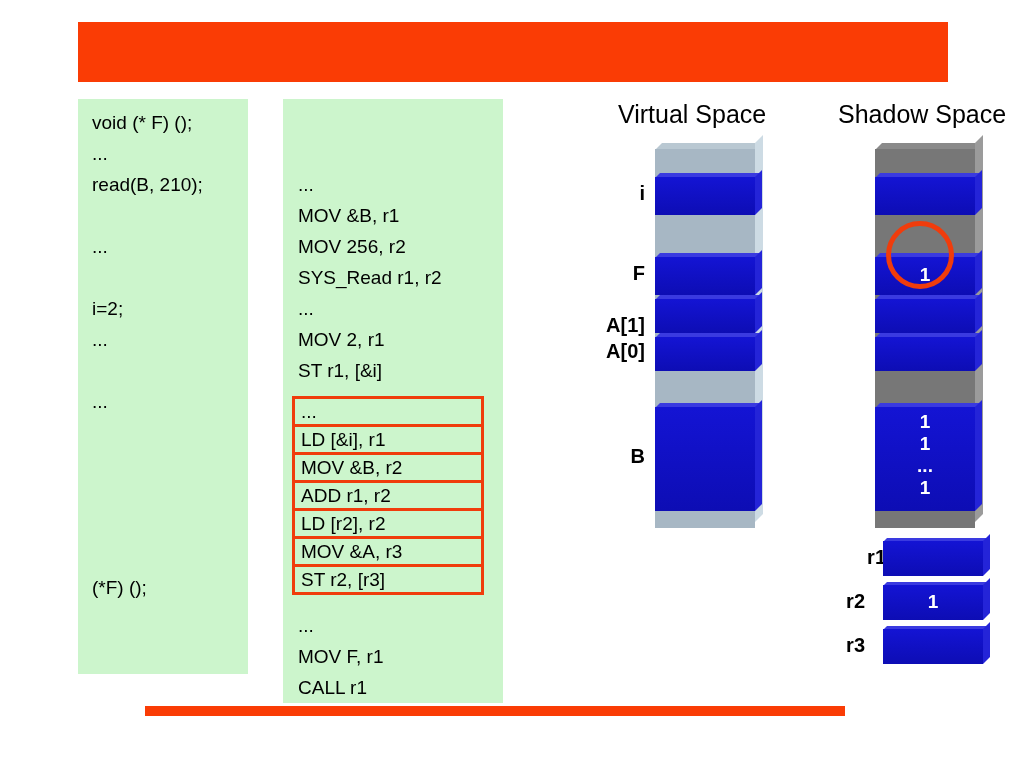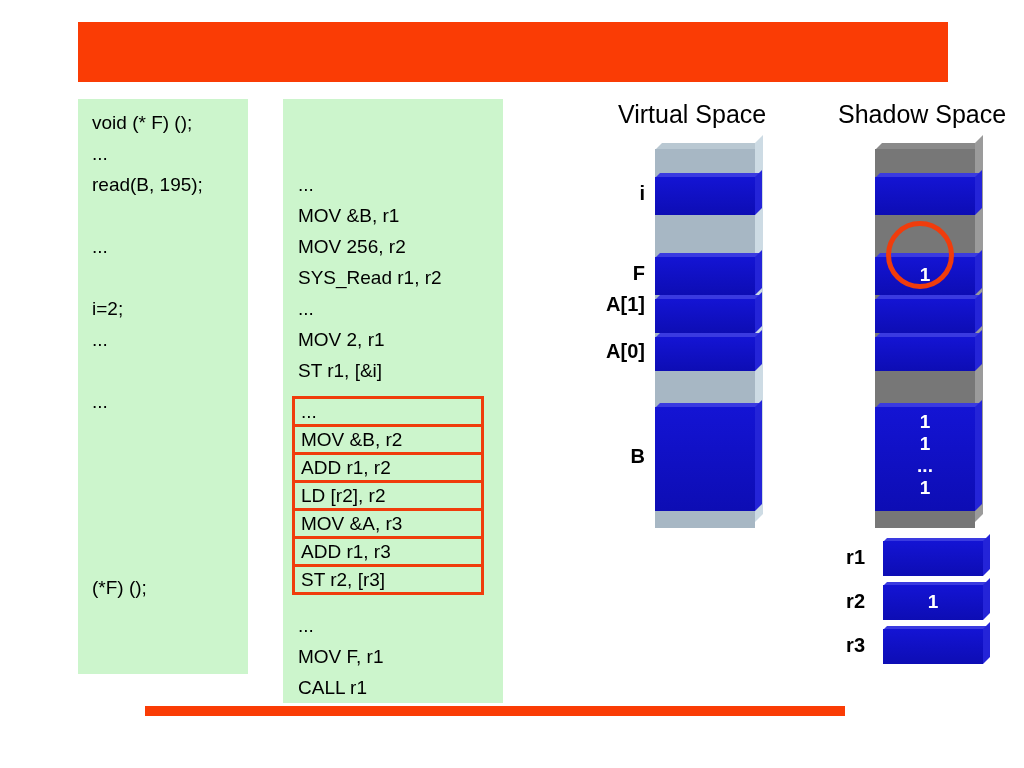--- a/index.html
+++ b/index.html
@@ -230,21 +230,21 @@
   .reg-cell .cell-value { top: 9px; }
 </style>
 </head>
 <body>
 
 <div class="top-banner"></div>
 
 <div class="code-panel panel-c" id="panel-c">
     <div class="code-line">void (* F) ();</div>
     <div class="code-line">...</div>
-    <div class="code-line">read(B, 195);</div>
+    <div class="code-line">read(B, 210);</div>
     <div class="code-line blank">&nbsp;</div>
     <div class="code-line">...</div>
     <div class="code-line blank">&nbsp;</div>
     <div class="code-line">i=2;</div>
     <div class="code-line">...</div>
     <div class="code-line blank">&nbsp;</div>
     <div class="code-line">...</div>
     <div class="code-line blank">&nbsp;</div>
     <div class="code-line blank">&nbsp;</div>
     <div class="code-line blank">&nbsp;</div>
@@ -264,25 +264,25 @@
     <div class="code-line">MOV 2, r1</div>
     <div class="code-line">ST r1, [&amp;i]</div>
     <div style="height: 224px;"></div>
     <div class="code-line">...</div>
     <div class="code-line">MOV F, r1</div>
     <div class="code-line">CALL r1</div>
   </div>
 
 <div class="boxed-group" id="boxed-group">
     <div class="boxed-line">...</div>
+    <div class="boxed-line">LD [&amp;i], r1</div>
     <div class="boxed-line">MOV &amp;B, r2</div>
     <div class="boxed-line">ADD r1, r2</div>
     <div class="boxed-line">LD [r2], r2</div>
     <div class="boxed-line">MOV &amp;A, r3</div>
-    <div class="boxed-line">ADD r1, r3</div>
     <div class="boxed-line">ST r2, [r3]</div>
   </div>
 
 <div class="col-title title-virtual">Virtual Space</div>
 <div class="col-title title-shadow">Shadow Space</div>
 
 <div class="stack stack-virtual virt" id="stack-virtual">
   <div class="slab">
     <div class="slab-top"></div>
     <div class="slab-side"></div>
@@ -351,21 +351,21 @@
         <span class="v">1</span>
         <span class="v">...</span>
         <span class="v">1</span>
       </div>
     </div>
   </div>
 
 <div class="highlight-circle"></div>
 
 <div id="registers">
-    <div class="reg-label" style="left: 795px; width: 70px; top: 546px;">r1</div>
+    <div class="reg-label" style="left: 816px; width: 70px; top: 546px;">r1</div>
     <div class="cell reg-cell" style="position: absolute; left: 883px; top: 538px; height: 38px;">
       <div class="cell-top"></div>
       <div class="cell-side"></div>
       <div class="cell-face"></div>
     </div>
     <div class="reg-label" style="left: 795px; width: 70px; top: 590px;">r2</div>
     <div class="cell reg-cell" style="position: absolute; left: 883px; top: 582px; height: 38px;">
       <div class="cell-top"></div>
       <div class="cell-side"></div>
       <div class="cell-face"></div>
@@ -374,18 +374,18 @@
     <div class="reg-label" style="left: 795px; width: 70px; top: 634px;">r3</div>
     <div class="cell reg-cell" style="position: absolute; left: 883px; top: 626px; height: 38px;">
       <div class="cell-top"></div>
       <div class="cell-side"></div>
       <div class="cell-face"></div>
     </div>
   </div>
 
 <div class="row-label" style="left: 575px; width: 70px; top: 182px;">i</div>
 <div class="row-label" style="left: 575px; width: 70px; top: 262px;">F</div>
-<div class="row-label" style="left: 575px; width: 70px; top: 293px;">A[1]</div>
+<div class="row-label" style="left: 575px; width: 70px; top: 314px;">A[1]</div>
 <div class="row-label" style="left: 575px; width: 70px; top: 340px;">A[0]</div>
 <div class="row-label" style="left: 575px; width: 70px; top: 445px;">B</div>
 <div class="bottom-bar"></div>
 
 <div class="bottom-bar"></div>
 
 </body></html>

